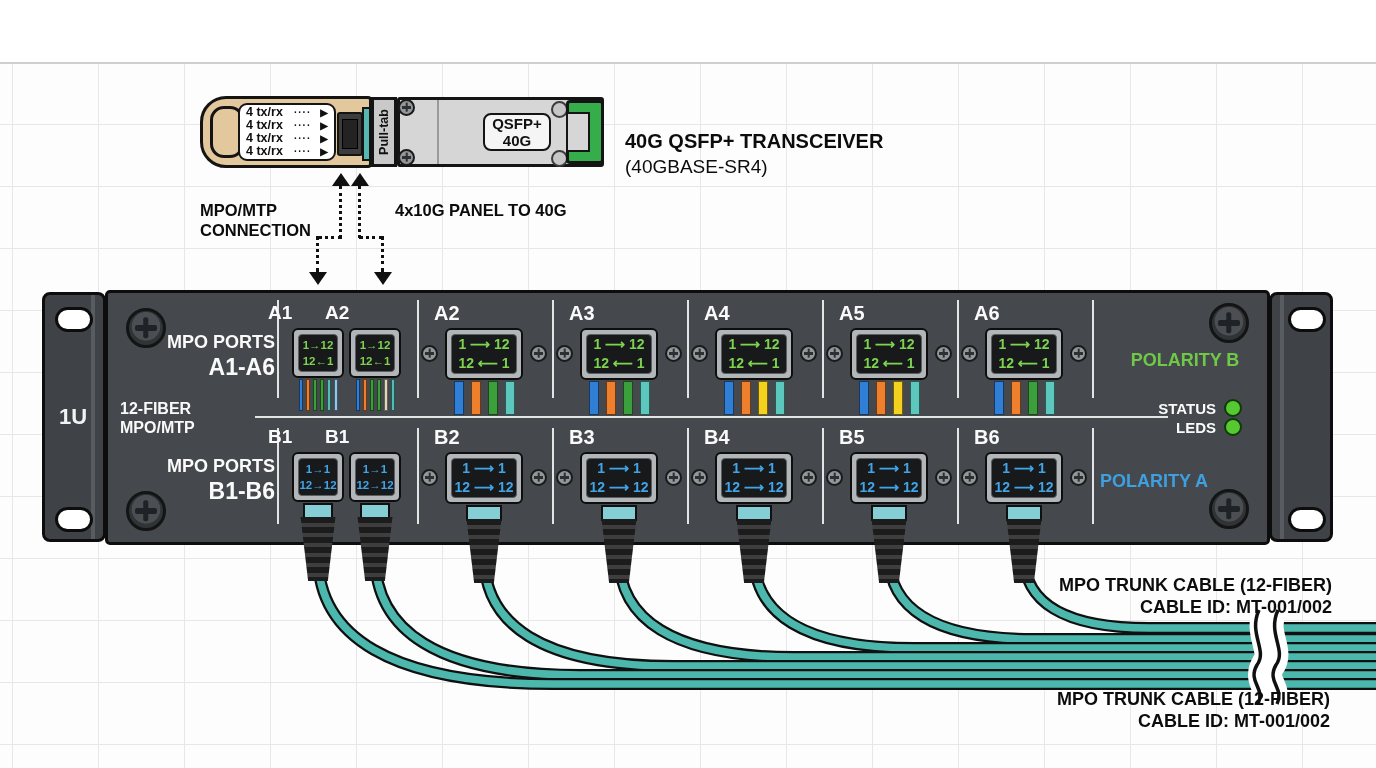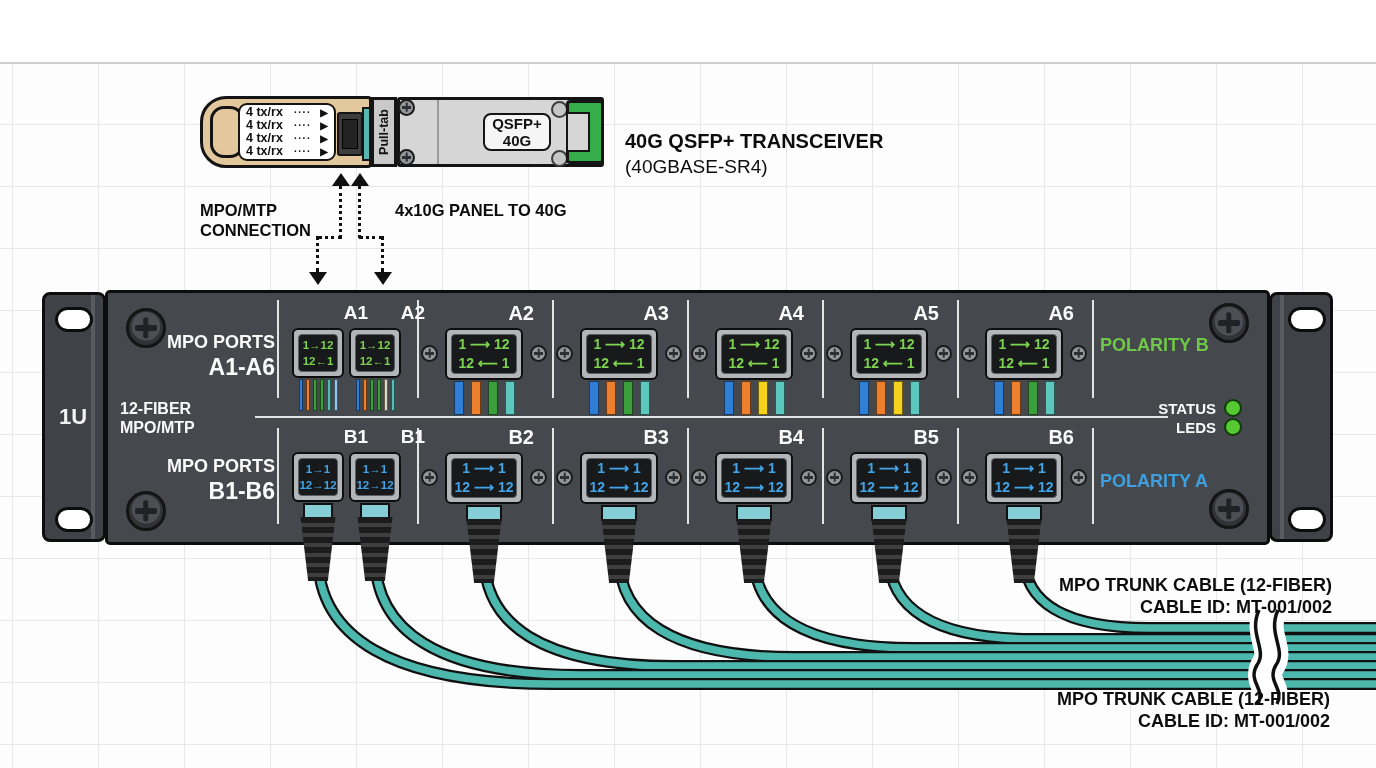--- a/index.html
+++ b/index.html
@@ -57,21 +57,21 @@
     border:3px solid #0d0d0d;border-radius:5px;box-sizing:border-box;z-index:2;}
   .screw{position:absolute;width:40px;height:40px;border-radius:50%;z-index:3;
     background:radial-gradient(circle at 50% 45%,#4b4f53 55%,#303437 58%);border:3px solid #141414;box-sizing:border-box;}
   .screw i{position:absolute;left:19%;top:42%;width:62%;height:16%;background:#1f2326;border-radius:2px;}
   .screw i.v{transform:rotate(90deg);}
   .mini-screw{position:absolute;width:17px;height:17px;border-radius:50%;background:#93979a;border:2px solid #1a1a1a;box-sizing:border-box;z-index:3;}
   .mini-screw i{position:absolute;left:15%;top:41%;width:70%;height:18%;background:#2c3033;}
   .mini-screw i.v{transform:rotate(90deg);}
   .divider-v{position:absolute;width:2px;background:rgba(255,255,255,.85);z-index:3;}
   #divider-h{position:absolute;left:255px;top:416px;width:913px;height:2px;background:rgba(255,255,255,.85);z-index:3;}
-  .port-name{position:absolute;width:100px;text-align:right;font-size:20px;font-weight:bold;color:#fafafa;z-index:3;}
+  .port-name{position:absolute;width:100px;text-align:left;font-size:20px;font-weight:bold;color:#fafafa;z-index:3;}
   .bezel{position:absolute;background:#b2b6b9;border:2.5px solid #0e0e0e;border-radius:6px;box-sizing:border-box;z-index:3;padding:4px;}
   .port-inner{width:100%;height:100%;background:#17191b;border:1.5px solid #5b5f63;border-radius:4px;box-sizing:border-box;
     display:flex;flex-direction:column;align-items:center;justify-content:center;font-weight:bold;}
   .map-a{color:#7dd24f;}
   .map-b{color:#42a4e6;}
   .lg .port-inner{font-size:14px;line-height:19px;}
   .sm .port-inner{font-size:11.5px;line-height:16px;}
   .fiber-row{position:absolute;display:flex;z-index:3;}
   .group-label{position:absolute;width:150px;text-align:right;color:#fafafa;z-index:3;}
   .group-label .l1{font-size:18px;font-weight:bold;}
@@ -225,21 +225,21 @@
   <div class="group-label" style="left:125px;top:456px;">
     <div class="l1">MPO PORTS</div>
     <div class="l2">B1-B6</div>
   </div>
   <div id="center-label">
     <div>12-FIBER</div>
     <div>MPO/MTP</div>
   </div>
   <div id="divider-h"></div>
 
-  <div class="polarity" id="polarity-b" style="top: 335px; color: rgb(111, 200, 70);">POLARITY B</div>
+  <div class="polarity" id="polarity-b" style="top: 350px; color: rgb(111, 200, 70); text-align: center;">POLARITY B</div>
   <div class="polarity" id="polarity-a" style="top: 471px; color: rgb(62, 160, 224);">POLARITY A</div>
 
   <div class="statline" style="top:399px;">
     <span>STATUS</span>
     <div class="led"></div>
   </div>
   <div class="statline" style="top:418px;">
     <span>LEDS</span>
     <div class="led"></div>
   </div>

